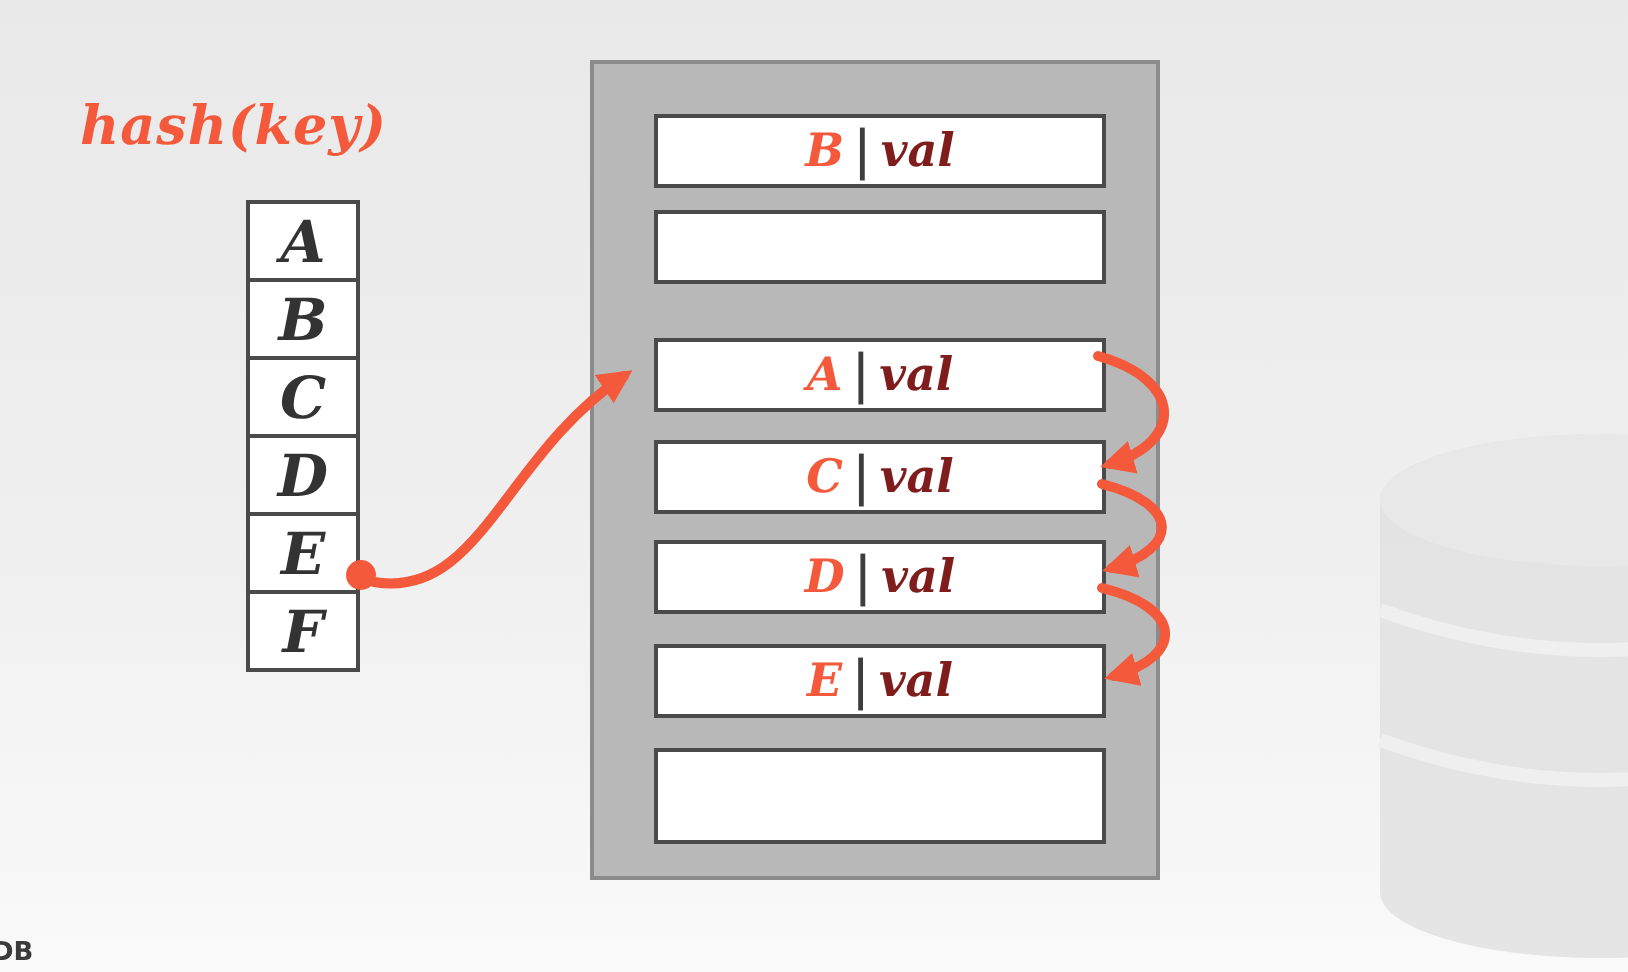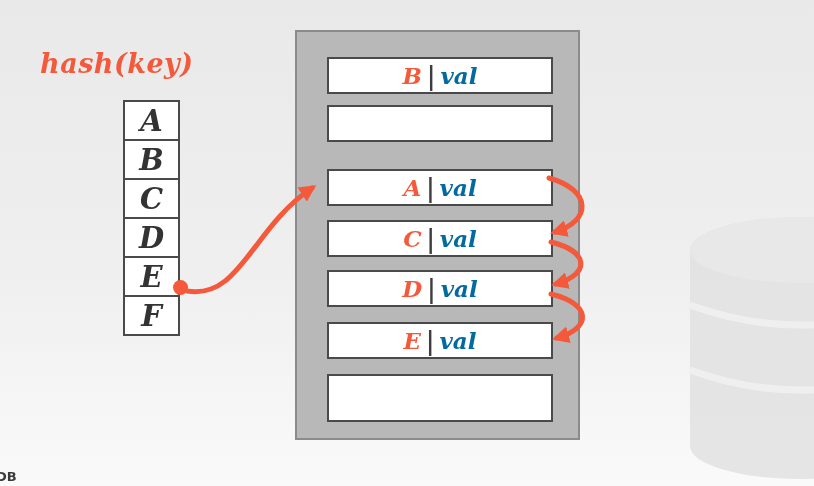--- a/index.html
+++ b/index.html
@@ -36,21 +36,21 @@
     box-sizing:border-box;background:#b8b8b8;border:2px solid #8b8b8b;
   }
   .slot{
     position:absolute;left:30px;width:226px;box-sizing:border-box;
     border:2px solid #4a4a4a;background:#ffffff;
     display:flex;align-items:center;justify-content:center;gap:5px;
     font-size:23px;font-weight:bold;font-style:italic;
   }
   .slot .key{color:#f4593b;}
   .slot .sep{color:#3d3d3d;font-style:normal;transform:scaleY(1.15);}
-  .slot .val{color:#0369a1;}
+  .slot .val{color:#7f1d1d;}
   
   .arrows{position:absolute;left:0;top:0;width:814px;height:486px;z-index:4;pointer-events:none;}
   
   .corner-text{
     position:absolute;left:-4px;bottom:2px;z-index:2;
     font-family:"DejaVu Sans",sans-serif;font-size:13px;font-weight:bold;color:#3b3b3b;
   }
 </style>
 </head>
 <body>

